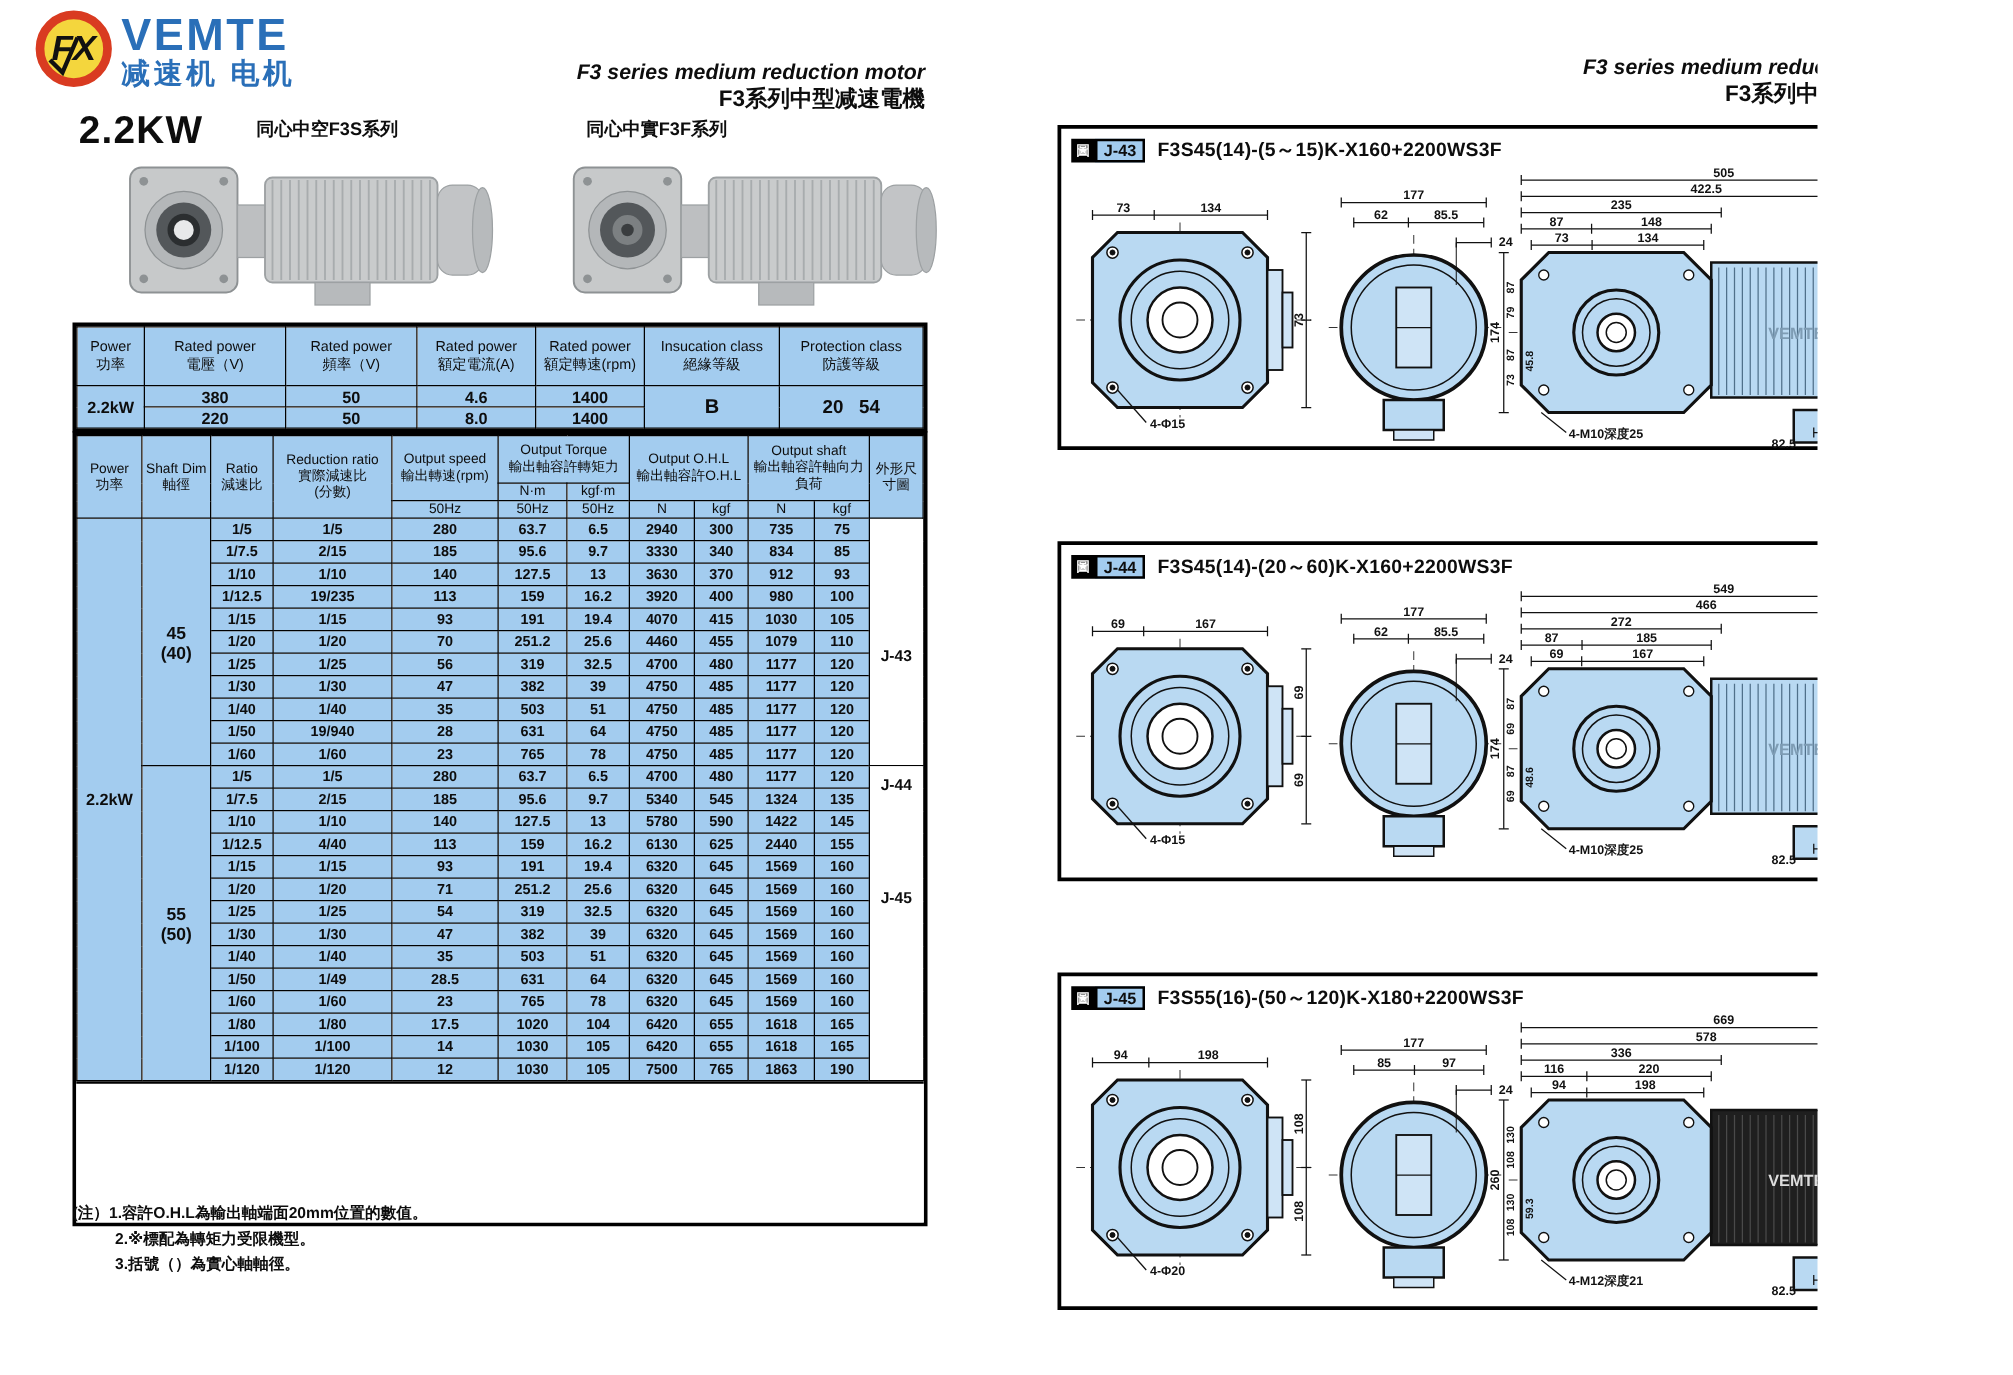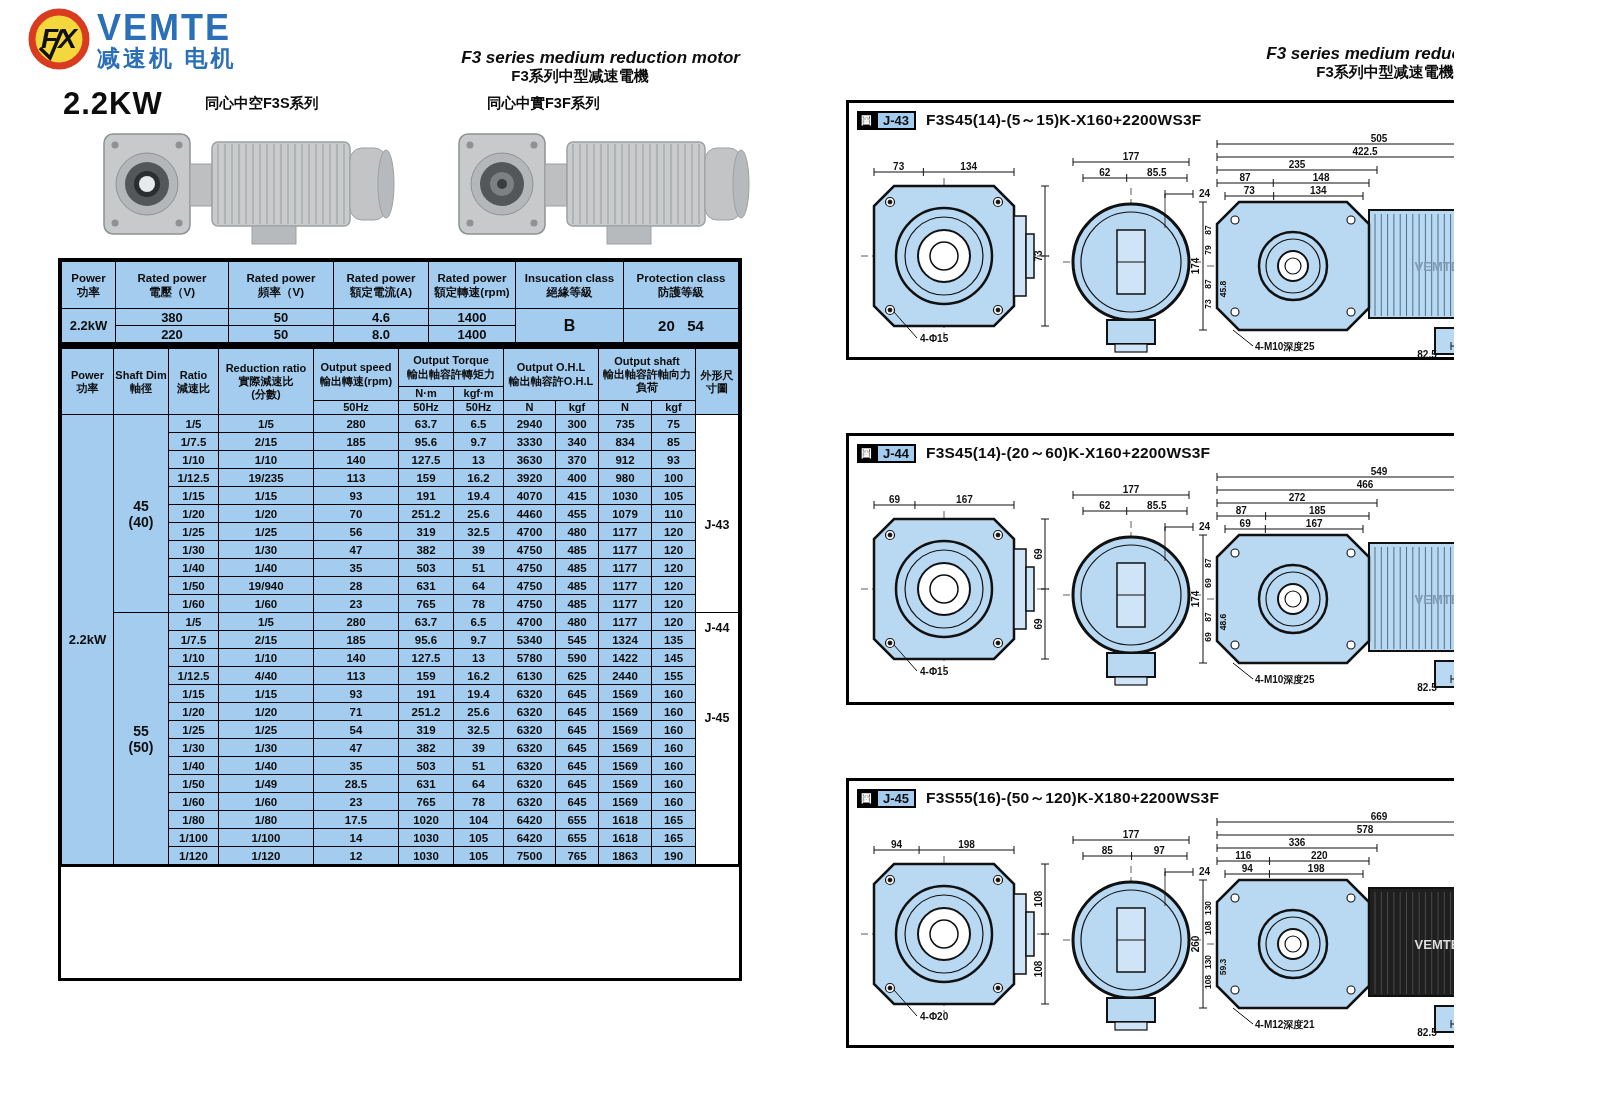--- a/index.html
+++ b/index.html
@@ -4,30 +4,30 @@
 <style>
   html,body{margin:0;padding:0;background:#fff;}
   #page{position:relative;width:1454px;height:1100px;background:#fff;overflow:hidden;
         font-family:"Liberation Sans","DejaVu Sans",sans-serif;color:#0d0d0d;}
   .abs{position:absolute;}
 
   
   #brand-name{font-size:36px;font-weight:bold;color:#2a6fb8;letter-spacing:2px;line-height:1;}
   #brand-sub{font-size:23px;font-weight:bold;color:#2a6fb8;letter-spacing:3px;line-height:1.1;}
   .doc-title-en{font-size:17px;font-weight:bold;text-align:right;width:320px;font-style:italic;}
-  .doc-title-cn{font-size:15px;font-weight:bold;text-align:center;width:320px;}
+  .doc-title-cn{font-size:18px;font-weight:bold;text-align:right;width:320px;}
   #power-title{font-size:31px;font-weight:bold;letter-spacing:1px;}
   .series-label{font-size:14.5px;font-weight:bold;}
 
   
   .frame{border:3px solid #000;}
   table{border-collapse:collapse;table-layout:fixed;width:677px;}
   th,td{border:1px solid #000;background:#a3ccef;text-align:center;vertical-align:middle;
         padding:0 1px;overflow:hidden;}
-  th{font-weight:bold;}
+  th{font-weight:normal;}
   #rating-table th{font-size:11.5px;line-height:1.25;height:46px;}
   #rating-table td{font-size:13px;font-weight:bold;height:16px;}
   #rating-table .pre{white-space:pre;}
   #spec-table th{font-size:11px;line-height:1.2;}
   #spec-table .h-main{height:38px;}
   #spec-table .h-sub{height:14px;font-size:10.5px;}
   #spec-table td{font-size:11.5px;font-weight:bold;height:17px;}
   #spec-table td.diag{background:#fff;position:relative;font-size:12.5px;}
   #spec-table td.pw{font-size:13px;}
   #spec-table td.sh{font-size:14px;line-height:1.15;}
@@ -63,21 +63,21 @@
     <div id="brand-sub">减速机 电机</div>
   </div>
 
   <div class="abs doc-title-en" style="left:420px;top:48px">F3 series medium reduction motor</div>
   <div class="abs doc-title-cn" style="left:420px;top:67px">F3系列中型减速電機</div>
   <div class="abs doc-title-en" style="left:1225px;top:44px">F3 series medium reduction motor</div>
   <div class="abs doc-title-cn" style="left:1225px;top:63px">F3系列中型减速電機</div>
 
   <div id="power-title" class="abs" style="left:63px;top:86px">2.2KW</div>
   <div class="series-label abs" style="left:205px;top:94px">同心中空F3S系列</div>
-  <div class="series-label abs" style="left:487px;top:94px">同心中實F3F系列</div>
+  <div class="series-label abs" style="left:469px;top:94px">同心中實F3F系列</div>
 
   <svg class="abs" style="left:100px;top:126px" width="320" height="120" viewBox="0 0 320 120" id="photo1">
       <rect x="4" y="8" width="86" height="100" rx="9" fill="#c7c9ca" stroke="#8e9294" stroke-width="1.5"></rect>
       <circle cx="15" cy="19" r="3.5" fill="#8e9294"></circle>
       <circle cx="79" cy="19" r="3.5" fill="#8e9294"></circle>
       <circle cx="15" cy="97" r="3.5" fill="#8e9294"></circle>
       <circle cx="79" cy="97" r="3.5" fill="#8e9294"></circle>
       <circle cx="47" cy="58" r="31" fill="#b4b7b9" stroke="#8e9294"></circle>
       <circle cx="47" cy="58" r="22" fill="#53575a"></circle>
       <circle cx="47" cy="58" r="13" fill="#2b2e30"></circle>
@@ -563,20 +563,25 @@
             <td>7500</td>
             <td>765</td>
             <td>1863</td>
             <td>190</td>
           </tr>
         </tbody>
     </table>
     <div id="spec-empty"></div>
   </div>
 
+  <div id="notes" class="abs" style="left:58px;top:960px">
+    <div>(注）1.容許O.H.L為輸出軸端面20mm位置的數值。</div>
+    <div>2.※標配為轉矩力受限機型。</div>
+    <div>3.括號（）為實心軸軸徑。</div>
+  </div>
 
   <div class="panel" style="top:100px;height:260px">
     <div class="panel-head">
       <div class="chip">圖</div>
       <div class="idbox">J-43</div>
       <div class="model">F3S45(14)-(5～15)K-X160+2200WS3F</div>
     </div>
     <svg width="704" height="230" viewBox="0 0 704 230" class="dwg">
         <line x1="12" y1="124" x2="200" y2="124" stroke="#333" stroke-width="0.8" stroke-dasharray="7 4"></line>
         <line x1="95" y1="46" x2="95" y2="202" stroke="#333" stroke-width="0.8" stroke-dasharray="7 4"></line>

